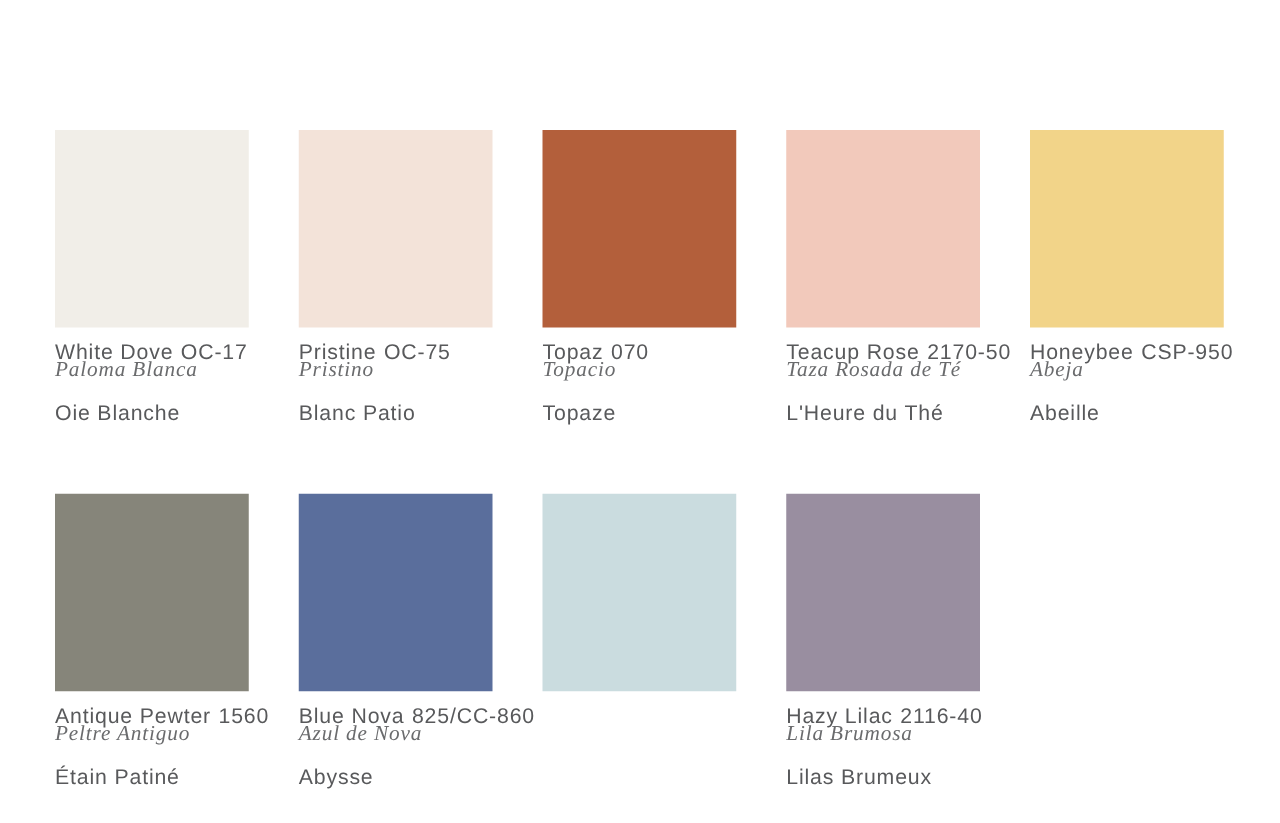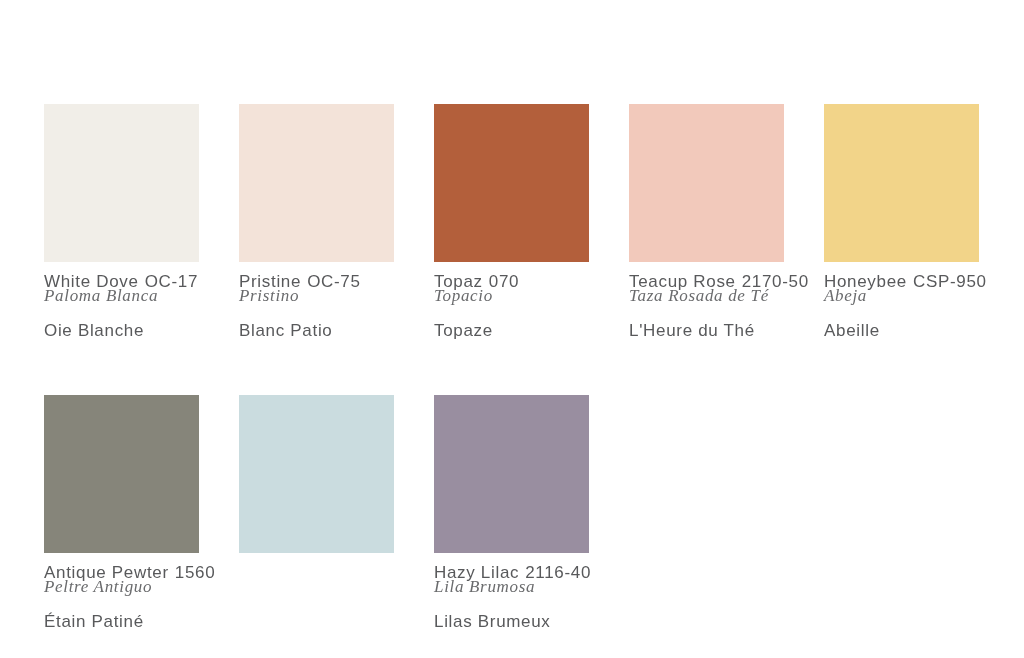--- a/index.html
+++ b/index.html
@@ -121,20 +121,28 @@
 
     <div class="swatch-cell">
       <div class="swatch-chip" style="background-color: rgb(134, 133, 122);"></div>
       <div class="swatch-caption">
         <div class="caption-line primary"><span>Antique Pewter</span><span class="name-code-gap"></span><span>1560</span></div>
         <div class="caption-line secondary">Peltre Antiguo</div>
         <div class="caption-line tertiary">Étain Patiné</div>
       </div>
     </div>
 
+    <div class="swatch-cell">
+      <div class="swatch-chip" style="background-color: rgb(90, 110, 156);"></div>
+      <div class="swatch-caption">
+        <div class="caption-line primary"><span>Blue Nova</span><span class="name-code-gap"></span><span>825/CC-860</span></div>
+        <div class="caption-line secondary">Azul de Nova</div>
+        <div class="caption-line tertiary">Abysse</div>
+      </div>
+    </div>
 
     <div class="swatch-cell">
       <div class="swatch-chip" style="background-color: rgb(202, 220, 223);"></div>
     </div>
 
     <div class="swatch-cell">
       <div class="swatch-chip" style="background-color: rgb(153, 142, 160);"></div>
       <div class="swatch-caption">
         <div class="caption-line primary"><span>Hazy Lilac</span><span class="name-code-gap"></span><span>2116-40</span></div>
         <div class="caption-line secondary">Lila Brumosa</div>

